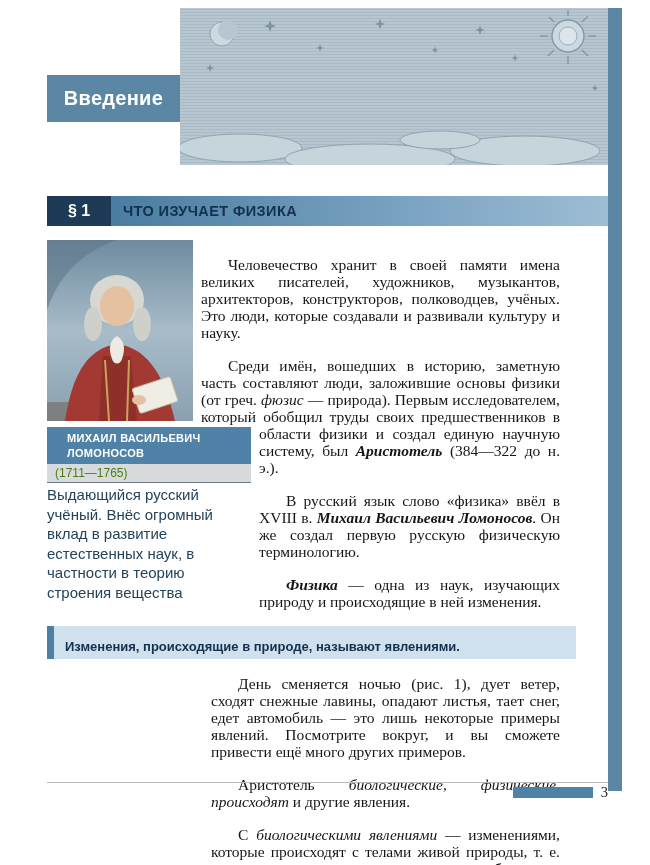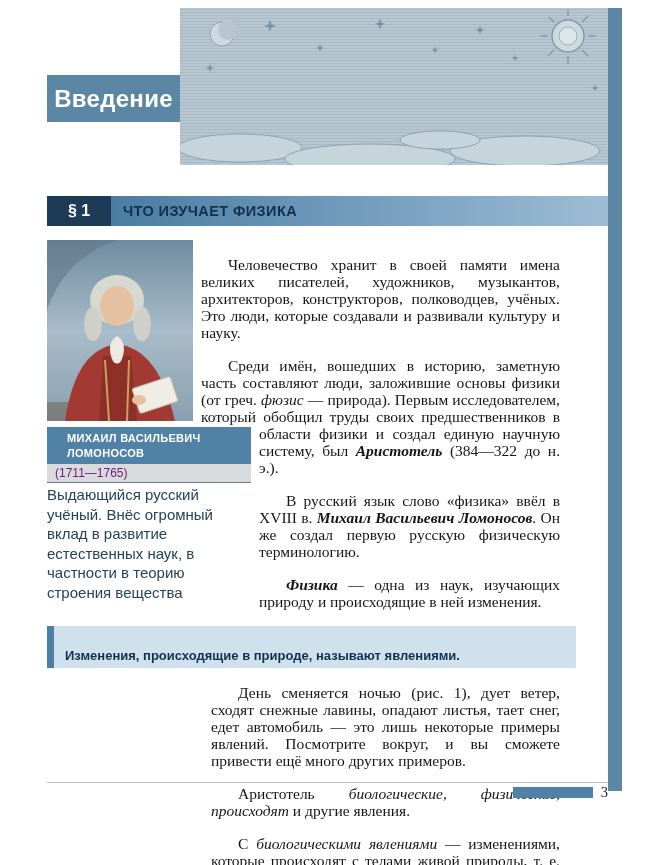--- a/index.html
+++ b/index.html
@@ -8,21 +8,21 @@
     overflow:hidden;font-family:"Liberation Serif",serif;-webkit-hyphens:auto;hyphens:auto;
   }
   
   .right-stripe{position:absolute;left:608px;top:8px;width:14px;height:783px;background:#5b87a5;}
 
   
   .header{position:absolute;left:47px;top:8px;width:561px;height:157px;}
   .chapter-label{
     position:absolute;left:0;top:67px;width:133px;height:47px;background:#5b87a5;
     color:#ffffff;font-family:"Liberation Sans",sans-serif;font-weight:bold;
-    font-size:24px;line-height:47px;text-align:center;letter-spacing:.3px;
+    font-size:20px;line-height:47px;text-align:center;letter-spacing:.3px;
   }
   .header-art{position:absolute;left:133px;top:0;width:428px;height:157px;background:#b7c6d0;}
   .header-art svg{position:absolute;left:0;top:0;}
   .chapter-title{
     position:absolute;left:22px;top:60px;margin:0;width:392px;
     font-family:"Liberation Sans",sans-serif;font-weight:bold;font-size:20.5px;
     line-height:1.28;color:#16324f;letter-spacing:.2px;
   }
 
   
@@ -39,38 +39,38 @@
 
   
   .content{position:absolute;left:47px;top:240px;width:529px;}
   .float-portrait{float:left;width:146px;height:181px;margin:0 8px 6px 0;background:#8aa0b0;}
   .float-caption{float:left;clear:left;width:204px;margin:0 8px 8px 0;}
   .name-box{
     background:#4f82a6;color:#ffffff;font-family:"Liberation Sans",sans-serif;
     font-weight:bold;font-size:11px;line-height:1.32;padding:4px 20px;letter-spacing:.3px;
   }
   .years{
-    background:#d7dbde;color:#701a75;font-family:"Liberation Sans",sans-serif;
+    background:#d7dbde;color:#4d7c0f;font-family:"Liberation Sans",sans-serif;
     font-size:12px;padding:2px 8px;border-bottom:1px solid #707a82;
   }
   .bio{
     padding-top:2px;color:#24435a;font-family:"Liberation Sans",sans-serif;
     font-size:15px;line-height:1.3;
   }
   .body-par p{
     margin:16px;text-align:justify;text-indent:27px;
     font-size:15.5px;line-height:17px;color:#151515;
   }
   .seg-i{font-style:italic;}
   .seg-bi{font-style:italic;font-weight:bold;}
 
   .definition{clear:both;margin-top:10px;display:flex;align-items:stretch;background:#cfe1ed;}
   .def-accent{width:7px;background:#4d80a4;flex:0 0 auto;}
   .def-text{
-    padding:22px 8px 5px 11px;font-family:"Liberation Sans",sans-serif;
+    padding:13px 8px 5px 11px;font-family:"Liberation Sans",sans-serif;
     font-weight:bold;font-size:13px;color:#14304d;
   }
   .lower-text{margin-left:148px;margin-top:9px;}
 
   
   .footer{
     position:absolute;left:47px;top:782px;width:561px;border-top:1px solid #b6bec4;
     display:flex;justify-content:flex-end;align-items:center;gap:8px;padding-top:2px;
   }
   .footer-bar{width:80px;height:11px;background:#4f82a6;}

